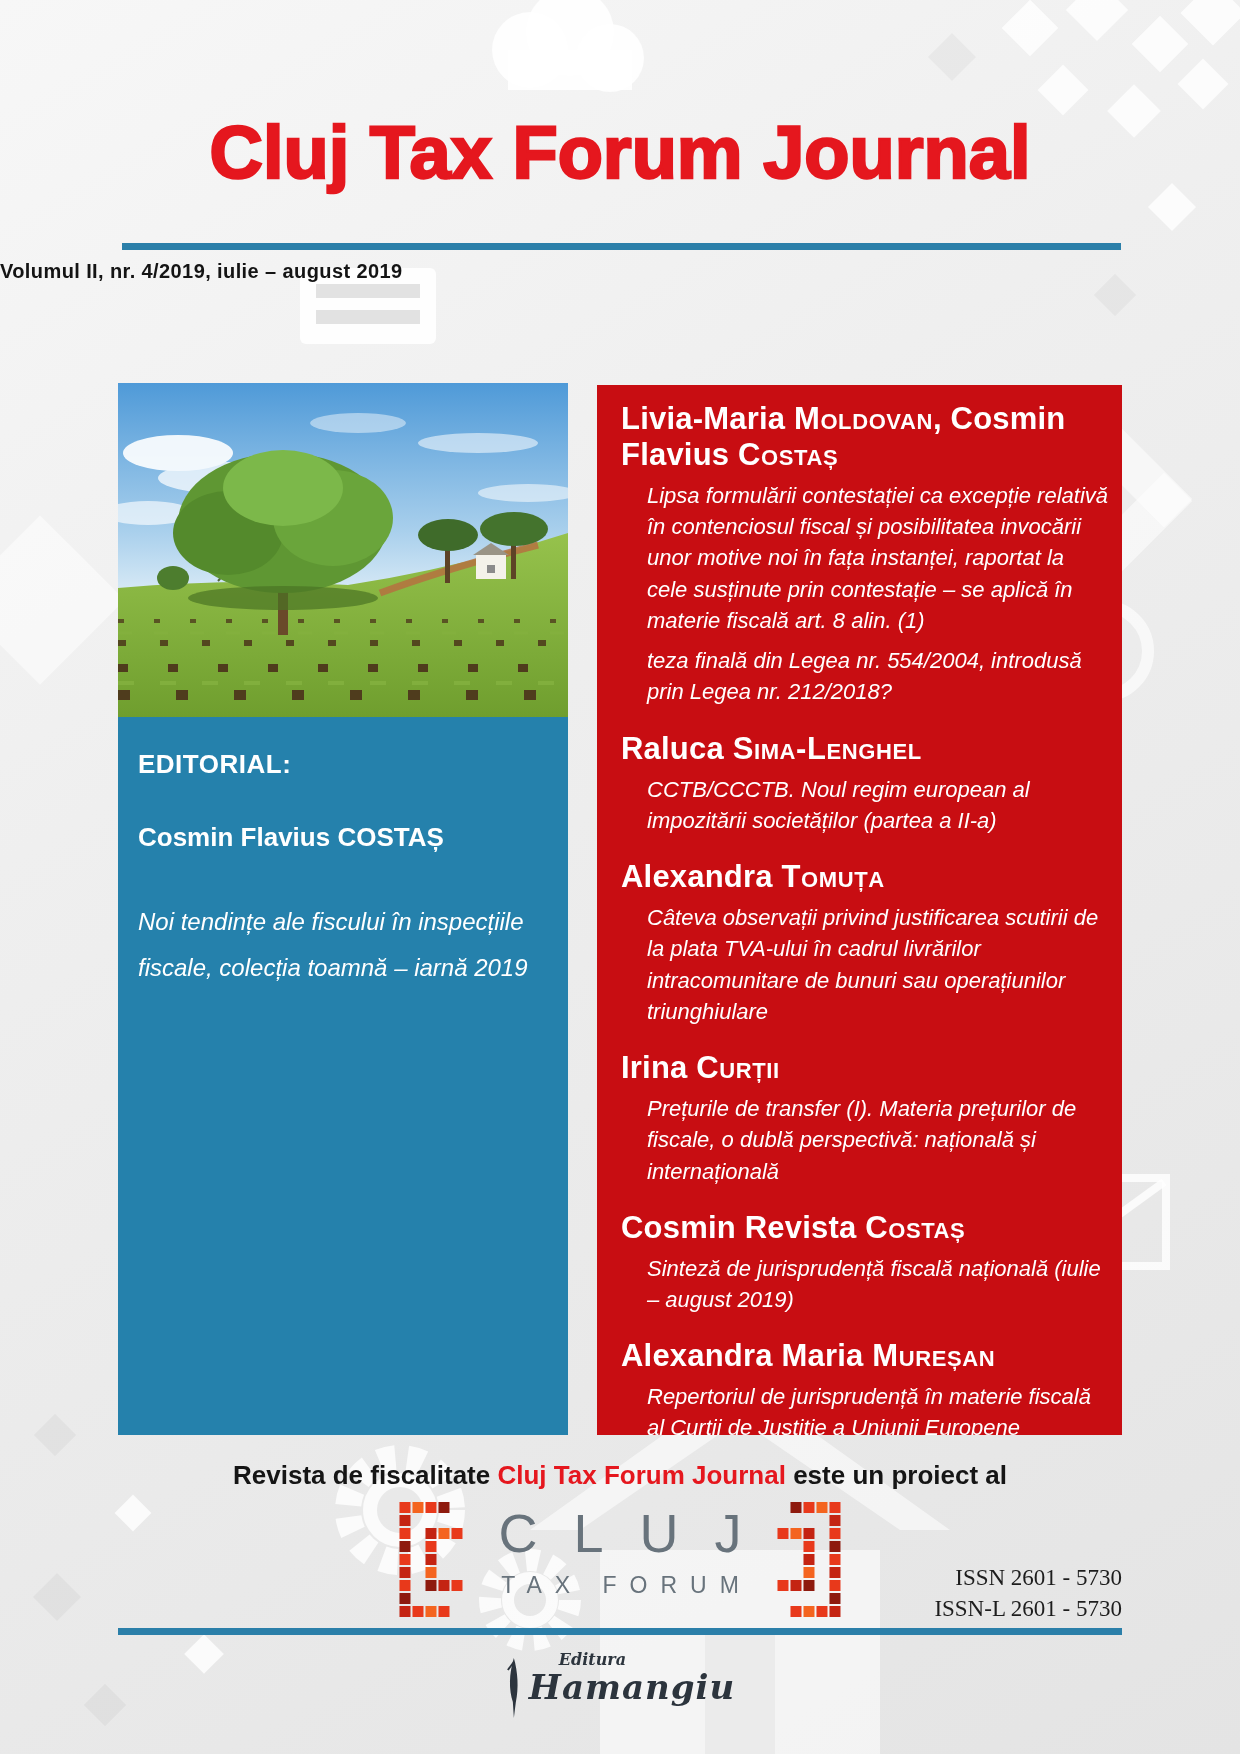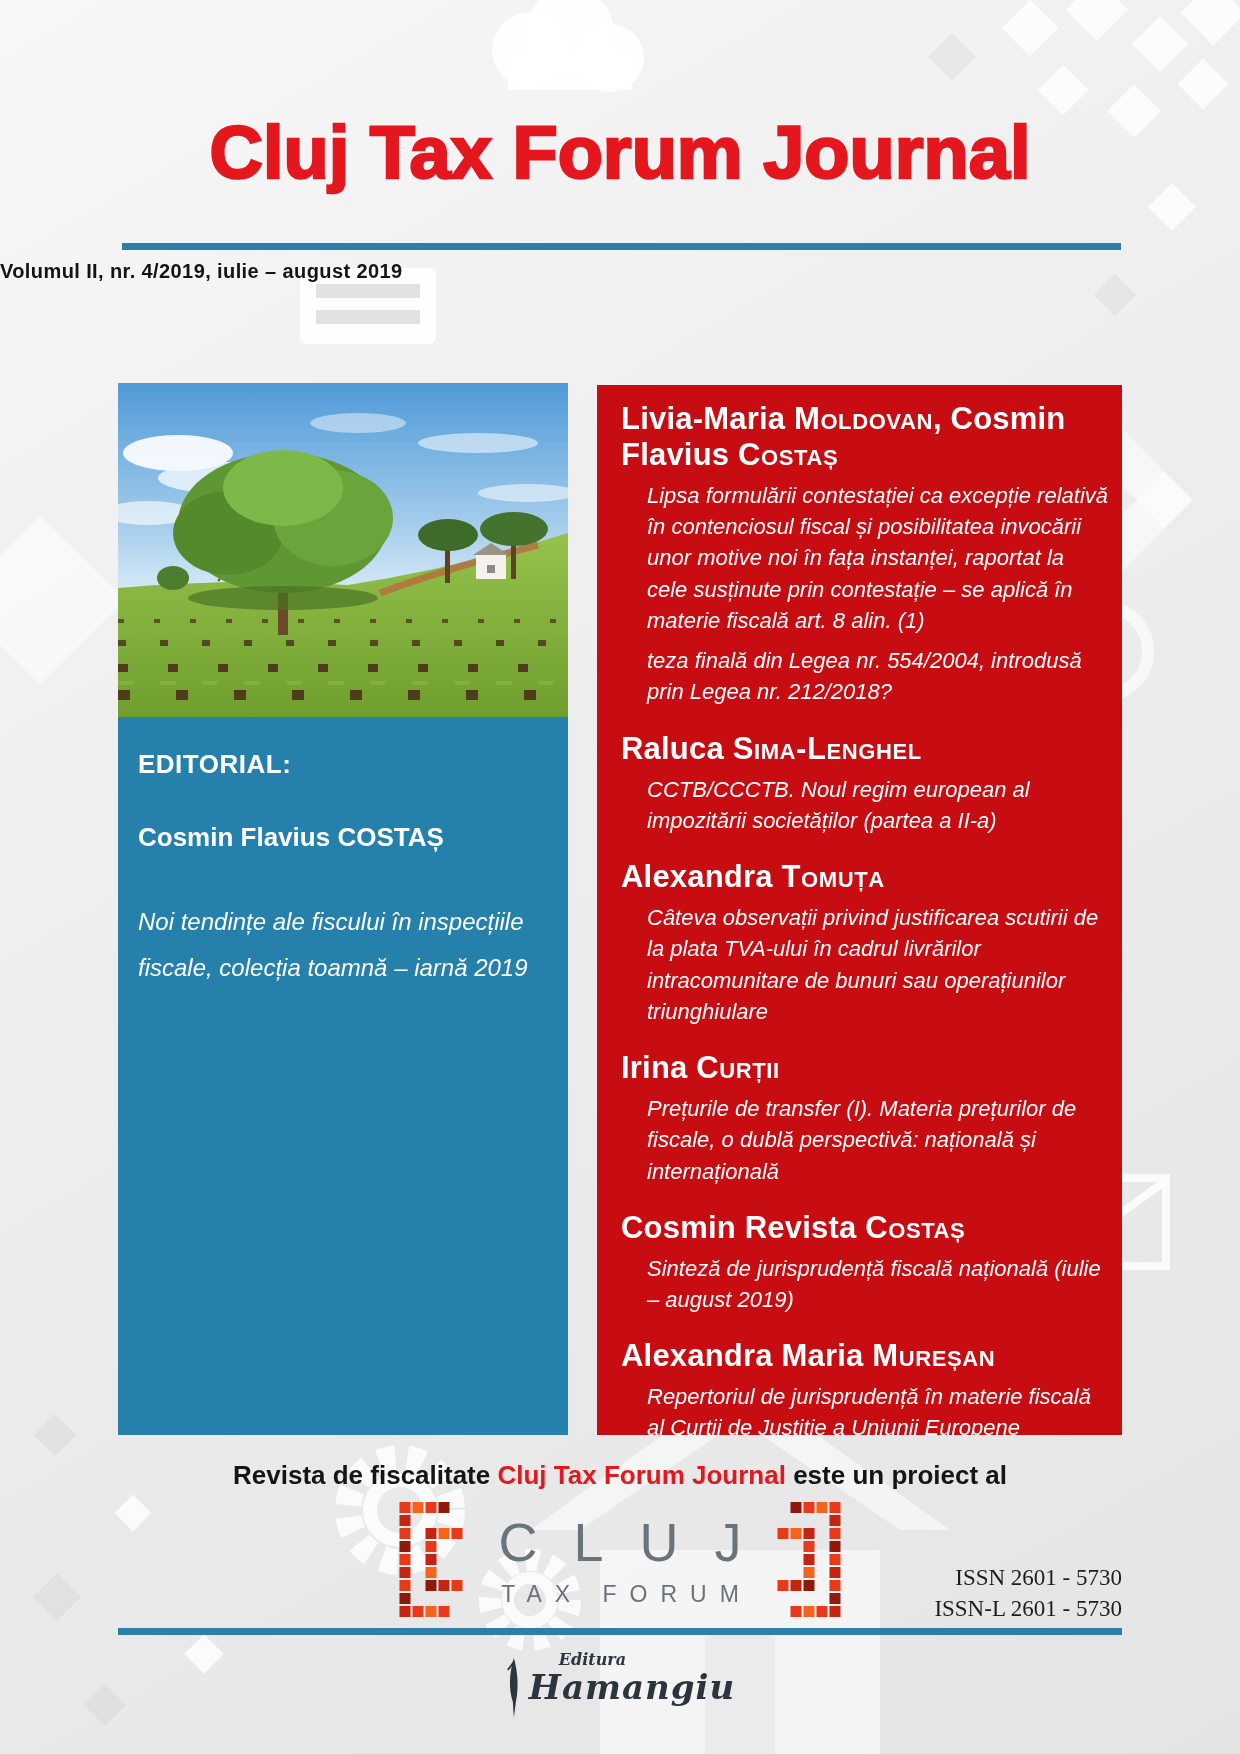--- a/index.html
+++ b/index.html
@@ -33,21 +33,21 @@
       background:#c80d12;color:#fff;box-sizing:border-box;padding:16px 14px 0 24px;overflow:hidden;}
   .article{margin-bottom:23px;}
   .article-author{font-size:31px;font-weight:bold;margin-bottom:7px;letter-spacing:.2px;}
   .article-author .sc{font-variant:small-caps;letter-spacing:.6px;}
   .article-title{font-style:italic;font-size:22px;line-height:1.42;margin:0 0 9px 26px;}
   
   .project-line{position:absolute;top:1460px;left:0;right:0;text-align:center;
       font-size:26px;font-weight:bold;color:#151515;}
   .project-line .brand{color:#e5171e;}
   .logo{position:absolute;top:1502px;left:50%;transform:translateX(-50%);
-      display:flex;align-items:center;gap:0;}
+      display:flex;align-items:flex-start;gap:0;}
   .bracket{display:grid;grid-template-columns:repeat(5,11px);grid-auto-rows:11px;gap:2px;}
   .bracket div{width:11px;height:11px;}
   .logo-center{display:flex;flex-direction:column;align-items:center;}
   .logo-word{font-size:54px;color:#68737c;letter-spacing:36px;padding-left:36px;font-weight:normal;}
   .logo-tagline{font-size:23px;color:#68737c;letter-spacing:13px;padding-left:13px;margin-top:8px;}
   .issn-block{position:absolute;right:118px;top:1562px;text-align:right;
       font-family:"Liberation Serif",serif;font-size:23px;color:#1d1d1d;line-height:31px;}
   .hamangiu{position:absolute;top:1650px;left:50%;transform:translateX(-50%);
       color:#2c343d;display:flex;align-items:flex-start;gap:6px;}
   .hamangiu .quill{width:18px;height:64px;position:relative;top:6px;}

